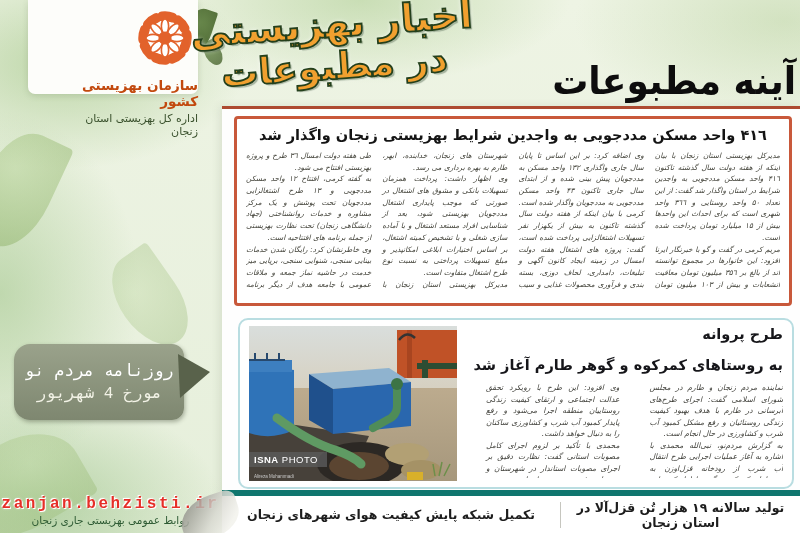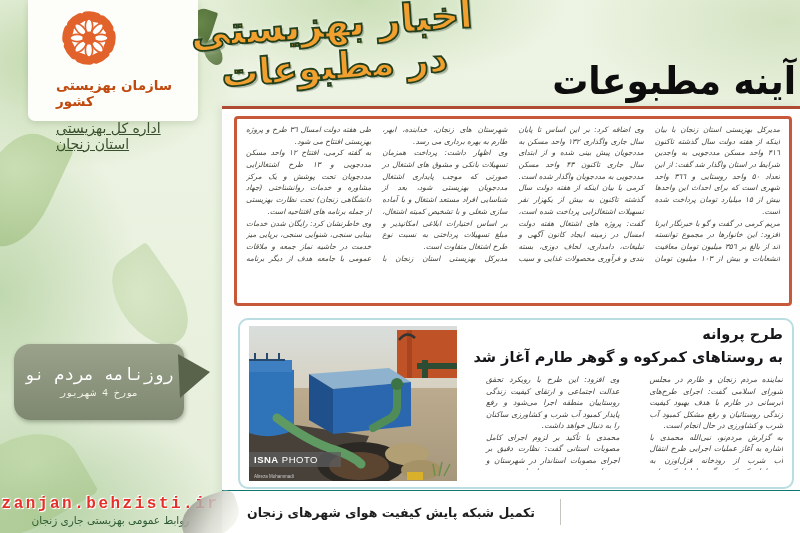--- a/index.html
+++ b/index.html
@@ -30,25 +30,25 @@
   .swoosh{ position:absolute; left:180px; top:496px; width:60px; height:42px; z-index:5;
            border-radius:60% 20% 55% 35%; transform:rotate(-18deg); opacity:.85;
            background:linear-gradient(135deg,#8e8e86 10%, #d9d9d2 55%, #f2f2ec 80%); }
 
   
   .sheet{ position:absolute; left:222px; top:106px; width:578px; height:427px;
           background:#fefefe; border-top:3px solid #ad4a31; z-index:1;
           box-shadow:-3px 0 8px rgba(60,80,50,.10); }
 
   
-  .logo-panel{ position:absolute; left:28px; top:0; width:170px; height:121px; z-index:2;
-               background:#fdfdfa; border-radius:0 0 7px 7px; text-align:left; padding-top:5px;
+  .logo-panel{ position:absolute; left:28px; top:0; width:170px; height:94px; z-index:2;
+               background:#fdfdfa; border-radius:0 0 7px 7px; text-align:right; padding-top:5px;
                box-shadow:0 2px 6px rgba(80,100,60,.18);padding-left:28px; }
   .org-name{ color:#c2490e; font-weight:bold; font-size:13.5px; margin-top:2px; direction:rtl; }
-  .dept-name{ color:#39502c; font-size:14px; margin-top:11px; direction:rtl;text-decoration:underline; }
+  .dept-name{ color:#39502c; font-size:11px; margin-top:3px; direction:rtl; }
 
   
   .main-title{ position:absolute; left:190px; top:2px; width:286px; z-index:3;
                transform:rotate(-4deg); text-align:center; direction:rtl;
                font-weight:900; color:#f1a02f;
                -webkit-text-stroke:1.8px #24401c;
                text-shadow:0 0 5px rgba(255,255,255,.95), 2px 2px 1px rgba(36,64,28,.45); }
   .main-title .t1{ font-size:39px; line-height:1.15; }
   .main-title .t2{ font-size:37px; line-height:1.1; }
 
@@ -65,52 +65,52 @@
   .cols{ display:flex; direction:rtl; gap:11px; overflow:hidden; }
   .a1-cols{ height:140px; }
   .col{ flex:1; direction:rtl; text-align:justify; white-space:pre-line;
         font-size:7.4px; line-height:1.58; color:#45453c;font-style:italic; }
 
   
   .panel2{ position:absolute; left:238px; top:318px; width:556px; height:171px; z-index:2;
            background:#fff; border:2px solid #b9dde1; border-radius:10px; }
   .photo{ position:absolute; left:9px; top:6px; width:208px; height:155px; overflow:hidden;
           background:#cfd4cd; }
-  .isna-badge{ position:absolute; left:0; bottom:14px; width:92px; background:rgba(92,92,92,.78);
+  .isna-badge{ position:absolute; left:0; bottom:14px; width:78px; background:rgba(92,92,92,.78);
                color:#fff; font-size:9.5px; padding:2px 5px; letter-spacing:.5px;
                font-family:"Liberation Sans", sans-serif; }
   .isna-badge b{ font-weight:bold; }
   .isna-credit{ position:absolute; left:0; bottom:2px; width:86px; color:#c9c9c9; font-size:4.5px;
                 padding:0 5px; font-family:"Liberation Sans", sans-serif; }
   .a2-text{ position:absolute; left:226px; right:9px; top:6px; bottom:6px; direction:rtl; }
   .a2-h1,.a2-h2{ font-size:14.5px; font-weight:bold; color:#16161a; text-align:right; direction:rtl; }
   .a2-h1{ padding-left:4px; }
-  .a2-h2{ margin-top:7px; }
+  .a2-h2{ margin-top:15px; }
   .a2-cols{ margin-top:9px; height:96px; gap:10px; }
   .a2-cols .col{ font-size:7.6px; line-height:1.52; color:#3e3e38;margin-left:20px; }
 
   
   .ribbon{ position:absolute; left:8px; top:344px; width:202px; height:64px; z-index:2; }
   .ribbon-body{ position:absolute; left:6px; top:0; width:170px; height:76px;
                 background:linear-gradient(180deg,#9aa28b,#7e8770);
                 border-radius:16px 12px 12px 16px;
                 display:flex; flex-direction:column; justify-content:center; align-items:center;
                 box-shadow:1px 2px 4px rgba(40,50,30,.35);font-family:Liberation Mono, monospace; }
   .ribbon-tail{ position:absolute; left:170px; top:6px; }
   .ribbon .r1{ color:#fff; font-size:16.5px; direction:rtl; }
-  .ribbon .r2{ color:#f2f2e6; font-size:10px; margin-top:2px; direction:rtl; }
+  .ribbon .r2{ color:#f2f2e6; font-size:16px; margin-top:2px; direction:rtl; }
 
   
   .url-block{ position:absolute; left:0; top:493px; width:221px; text-align:center; z-index:4; }
   .url{ display:inline-block; color:#e62f28; font-weight:bold; font-size:16px; letter-spacing:2.5px;
         font-family:Liberation Mono, monospace; text-decoration:none;
         text-shadow:0 0 3px #fff, 1px 1px 0 #fff, -1px -1px 0 #fff; }
   .url-sub{ color:#2d5a33; font-size:10.5px; margin-top:1px; direction:rtl; }
   .bottom-band{ position:absolute; left:222px; top:490px; width:578px; height:43px; z-index:2;
-                background:#fff; border-top:1px solid #0f766e; display:flex; align-items:center; }
+                background:#fff; border-top:6px solid #0f766e; display:flex; align-items:center; }
   .news-item{ direction:rtl; text-align:center; font-weight:bold; font-size:12.5px; color:#1d1d1d; }
   .news-left{ width:338px; }
   .news-right{ flex:1; }
   .band-divider{ width:1px; height:26px; background:#c6c6bf; }
 </style>
 </head>
 <body>
 
 <div class="page">
 
@@ -143,20 +143,21 @@
   </div>
 
   <div class="main-title">
     <div class="t1">اخبار بهزیستی</div>
     <div class="t2">در مطبوعات</div>
   </div>
 
   <div class="section-title">آینه مطبوعات</div>
 
   <div class="red-box">
+    <div class="a1-headline">۴۱٦ واحد مسکن مددجویی به واجدین شرایط بهزیستی زنجان واگذار شد</div>
     <div class="cols a1-cols">
       <div class="col">مدیرکل بهزیستی استان زنجان با بیان اینکه از هفته دولت سال گذشته تاکنون ۴۱٦ واحد مسکن مددجویی به واجدین شرایط در استان واگذار شد گفت: از این تعداد ۵۰ واحد روستایی و ۳٦٦ واحد شهری است که برای احداث این واحدها بیش از ۱۵ میلیارد تومان پرداخت شده است.
 مریم کرمی در گفت و گو با خبرنگار ایرنا افزود: این خانوارها در مجموع توانسته اند از بالغ بر ۳۵٦ میلیون تومان معافیت انشعابات و بیش از ۱۰۳ میلیون تومان صدور پروانه ساختمانی بهره مند شوند.</div>
       <div class="col">وی اضافه کرد: بر این اساس تا پایان سال جاری واگذاری ۱۳۲ واحد مسکن به مددجویان پیش بینی شده و از ابتدای سال جاری تاکنون ۴۳ واحد مسکن مددجویی به مددجویان واگذار شده است.
 کرمی با بیان اینکه از هفته دولت سال گذشته تاکنون به بیش از یکهزار نفر تسهیلات اشتغالزایی پرداخت شده است، گفت: پروژه های اشتغال هفته دولت امسال در زمینه ایجاد کانون آگهی و تبلیغات، دامداری، لحاف دوزی، بسته بندی و فرآوری محصولات غذایی و سیب زمینی، نانوایی، جوشکاری، سوپرمارکت و غیره در</div>
       <div class="col">شهرستان های زنجان، خدابنده، ابهر، طارم به بهره برداری می رسد.
 وی اظهار داشت: پرداخت همزمان تسهیلات بانکی و مشوق های اشتغال در صورتی که موجب پایداری اشتغال مددجویان بهزیستی شود، بعد از شناسایی افراد مستعد اشتغال و با آماده سازی شغلی و با تشخیص کمیته اشتغال، بر اساس اختیارات ابلاغی امکانپذیر و مبلغ تسهیلات پرداختی به نسبت نوع طرح اشتغال متفاوت است.
 مدیرکل بهزیستی استان زنجان با گرامیداشت هفته دولت و یاد و خاطره شهیدان رجایی و باهنر نیز گفت:</div>
       <div class="col">طی هفته دولت امسال ۳٦ طرح و پروژه بهزیستی افتتاح می شود.
 به گفته کرمی، افتتاح ۱۲ واحد مسکن مددجویی و ۱۳ طرح اشتغالزایی مددجویان تحت پوشش و یک مرکز مشاوره و خدمات روانشناختی (جهاد دانشگاهی زنجان) تحت نظارت بهزیستی از جمله برنامه های افتتاحیه است.
@@ -226,17 +227,18 @@
   </div>
 
   <div class="url-block">
     <a class="url" href="#">zanjan.behzisti.ir</a>
     <div class="url-sub">روابط عمومی بهزیستی جاری زنجان</div>
   </div>
 
   <div class="bottom-band">
     <div class="news-item news-left">تکمیل شبکه پایش کیفیت هوای شهرهای زنجان</div>
     <div class="band-divider"></div>
+    <div class="news-item news-right">تولید سالانه ۱۹ هزار تُن قزل‌آلا در استان زنجان</div>
   </div>
 
   <div class="swoosh"></div>
 
 </div>
 
 </body></html>

